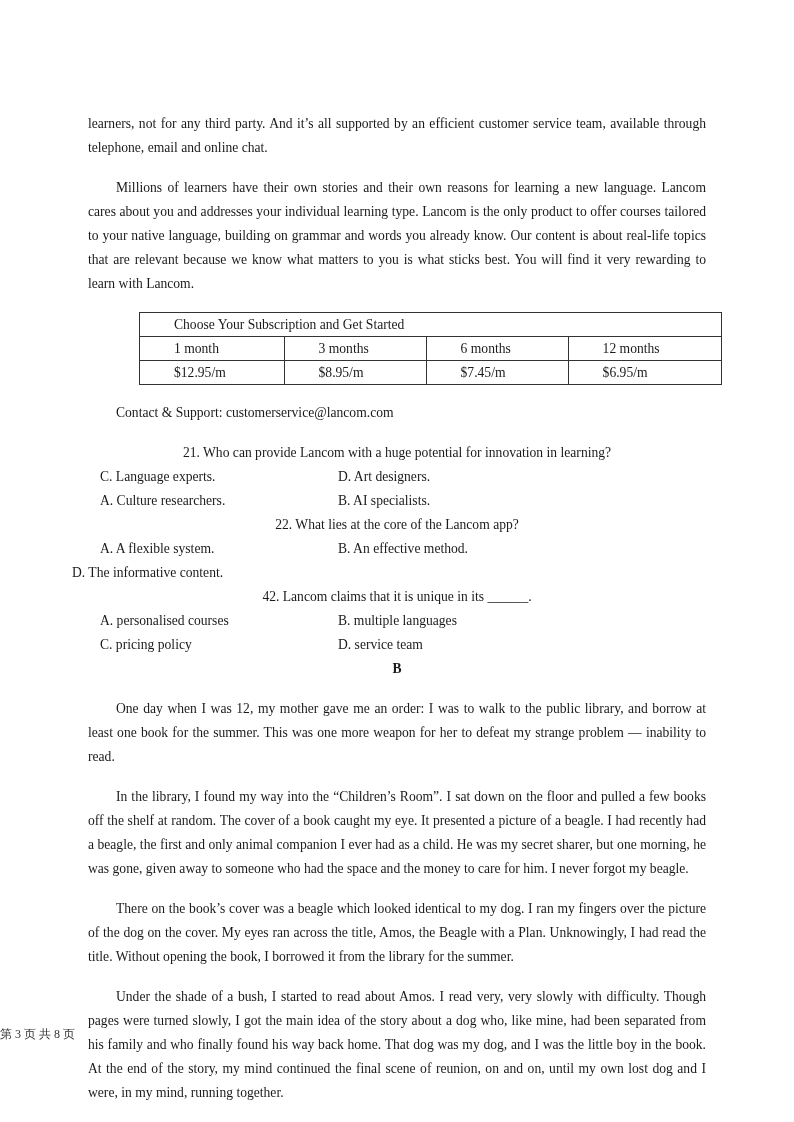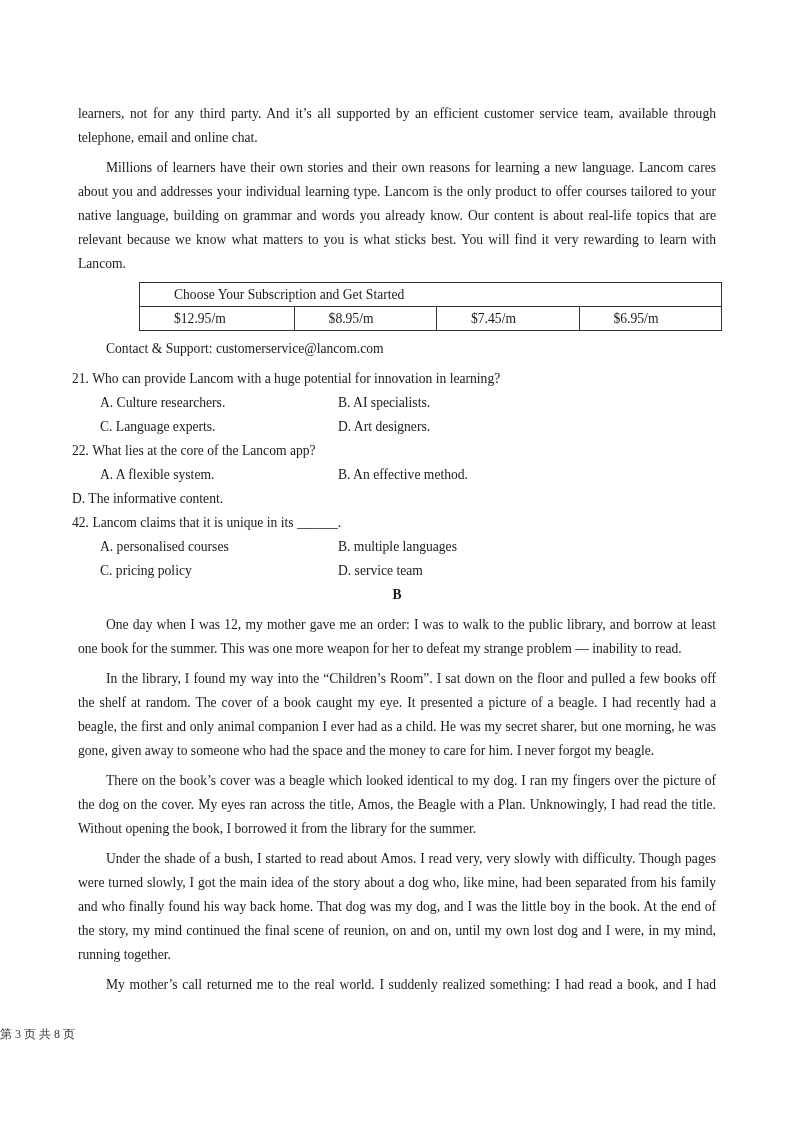--- a/index.html
+++ b/index.html
@@ -2,30 +2,30 @@
 <html><head>
 <meta charset="utf-8">
 <style>
   html, body { margin: 0; padding: 0; background: #ffffff; }
   body {
     width: 794px; height: 1122px; position: relative; overflow: hidden;
     font-family: "Liberation Serif", "DejaVu Serif", serif;
     color: #1a1a1a; font-size: 13.6px;
   }
   .page { position: absolute; left: 72px; top: 96px; width: 650px; }
-  p { margin: 6px; line-height: 24px; text-align: justify; text-align-last: left; }
+  p { margin: 16px; line-height: 24px; text-align: justify; text-align-last: left; }
   p.just-full { text-align-last: justify; }
   .indent { text-indent: 28px; }
   table.sub {
     margin: 0 0 0 67px; border-collapse: collapse; width: 583px;
     font-size: 13.6px;
   }
   table.sub td { border: 1px solid #333; height: 23px; padding: 0 0 0 34px; line-height: 23px; }
   table.sub td.hdr { padding-left: 34px; }
-  .q { line-height: 24px; }
+  .q { line-height: 24px; text-align: center; }
   .opts { display: flex; line-height: 24px; }
   .opts .opt { display: block; }
   .opts .opt.a { width: 238px; padding-left: 28px; }
   .center { text-align: center; font-weight: bold; line-height: 24px; }
   .footer {
     position: absolute; left: 0; width: 794px; top: 1026px; text-align: left;
     font-size: 12px; color: #333;
   }
   .watermark {
     position: absolute; left: 95px; top: 680px; transform: rotate(-55deg);
@@ -40,39 +40,45 @@
 <div class="page">
   <p>learners, not for any third party. And it’s all supported by an efficient customer service team, available through telephone, email and online chat.</p>
   <p class="indent">Millions of learners have their own stories and their own reasons for learning a new language. Lancom cares about you and addresses your individual learning type. Lancom is the only product to offer courses tailored to your native language, building on grammar and words you already know. Our content is about real-life topics that are relevant because we know what matters to you is what sticks best. You will find it very rewarding to learn with Lancom.</p>
 
   <table class="sub">
     <tbody>
         <tr>
       <td class="hdr" colspan="4">Choose Your Subscription and Get Started</td>
     </tr>
     <tr>
+      <td>1 month</td>
+      <td>3 months</td>
+      <td>6 months</td>
+      <td>12 months</td>
+    </tr>
+    <tr>
       <td>$12.95/m</td>
       <td>$8.95/m</td>
       <td>$7.45/m</td>
       <td>$6.95/m</td>
     </tr>
   </tbody>
     </table>
 
   <p class="indent">Contact &amp; Support: customerservice@lancom.com</p>
 
   <div>
     <div class="q">21. Who can provide Lancom with a huge potential for innovation in learning?</div>
     <div class="opts">
+        <span class="opt a">C. Language experts.</span>
+        <span class="opt">D. Art designers.</span>
+      </div>
+    <div class="opts">
         <span class="opt a">A. Culture researchers.</span>
         <span class="opt">B. AI specialists.</span>
-      </div>
-    <div class="opts">
-        <span class="opt a">C. Language experts.</span>
-        <span class="opt">D. Art designers.</span>
       </div>
   </div>
   <div>
     <div class="q">22. What lies at the core of the Lancom app?</div>
     <div class="opts">
         <span class="opt a">A. A flexible system.</span>
         <span class="opt">B. An effective method.</span>
       </div>
     <div class="opts">
         <span class="opt">D. The informative content.</span>

